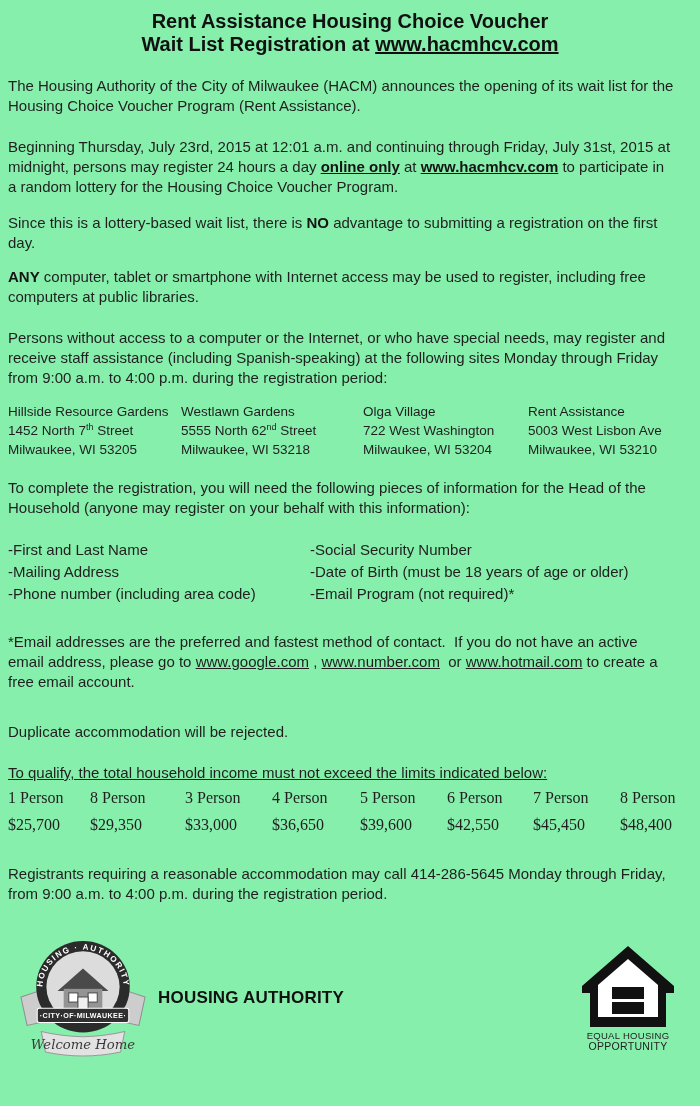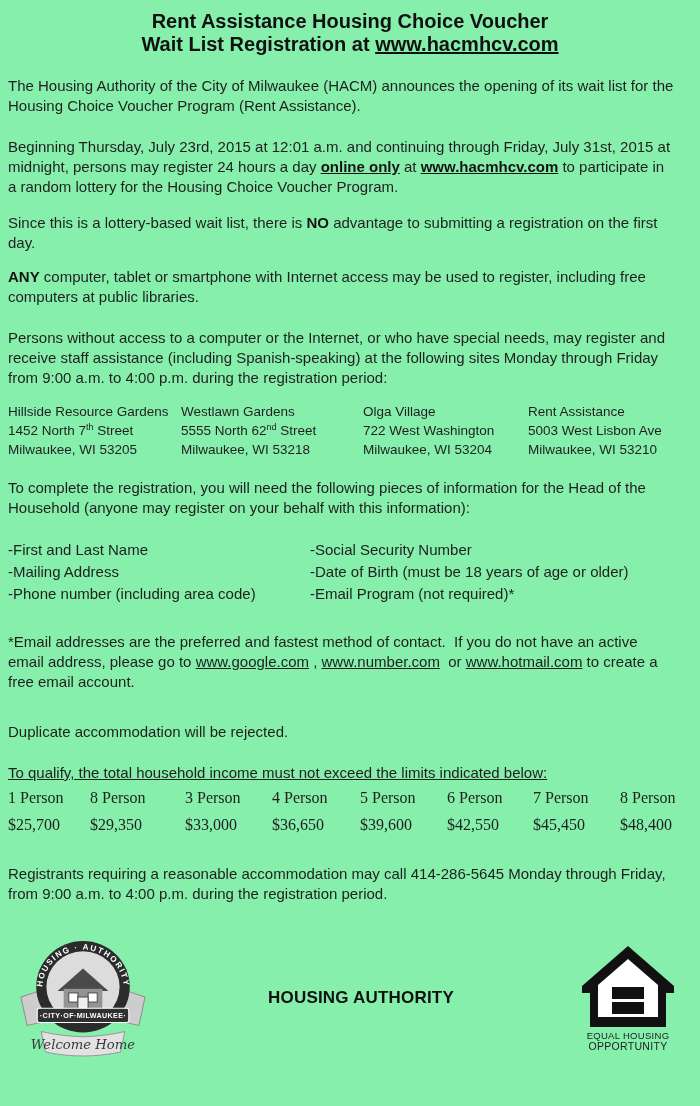--- a/index.html
+++ b/index.html
@@ -24,21 +24,21 @@
   sup { font-size:9px; vertical-align:super; line-height:0; }
 
   .info-grid { display:grid; grid-template-columns:302px 1fr; font-size:15px; line-height:22px; margin:0 0 27px 0; }
   .info-col div { white-space:nowrap; }
 
   .income { margin:0 0 28px 0; }
   .income-row { display:grid; grid-template-columns:82px 95px 87px 88px 87px 86px 87px 1fr; font-size:16px; line-height:22px;font-family:Liberation Serif, serif; }
   .income-row.values { margin-top:5px; }
 
   .footer { display:flex; align-items:center; margin-top:34px; }
-  .footer-center { flex:1; text-align:center; font-weight:bold; font-size:17px; line-height:22px; color:#111; letter-spacing:0.2px; }
+  .footer-center { flex:1; text-align:left; font-weight:bold; font-size:17px; line-height:22px; color:#111; letter-spacing:0.2px; }
   .seal-wrap { width:150px; display:flex; justify-content:center; }
   .eho-wrap { width:128px; display:flex; justify-content:center; }
   .script-text { font-family:"DejaVu Serif", serif; font-style:italic; }
 </style>
 </head>
 <body>
 
 <div class="page">
 
   <div class="title">

